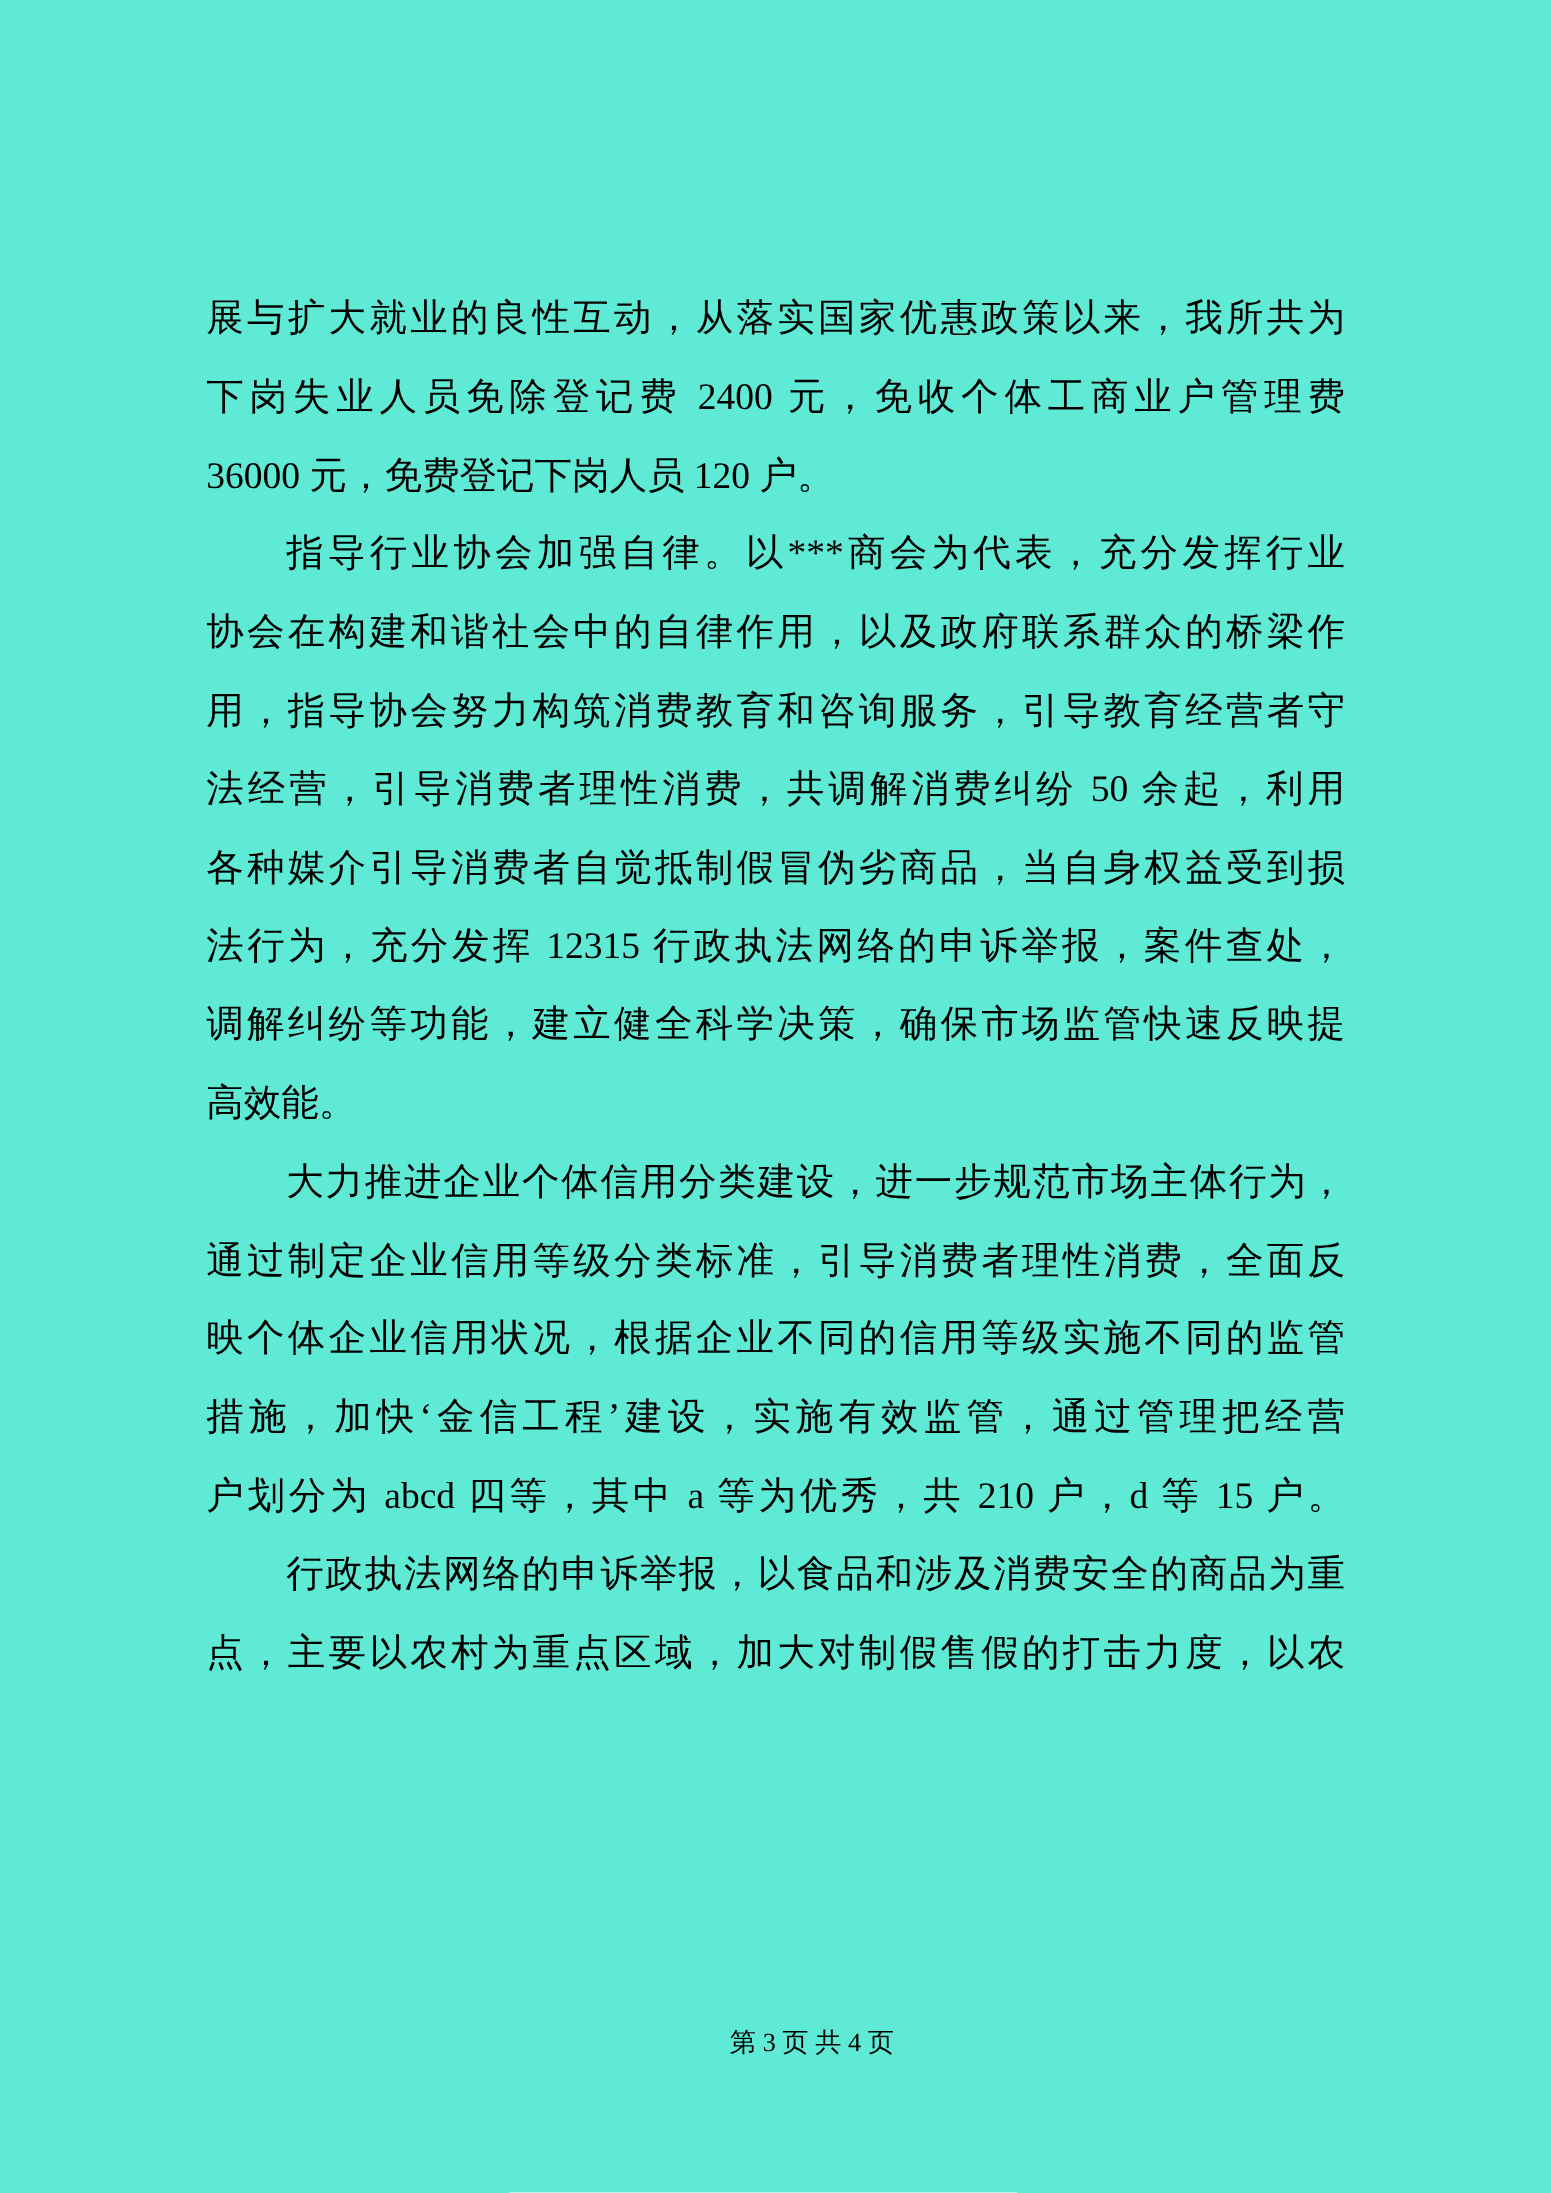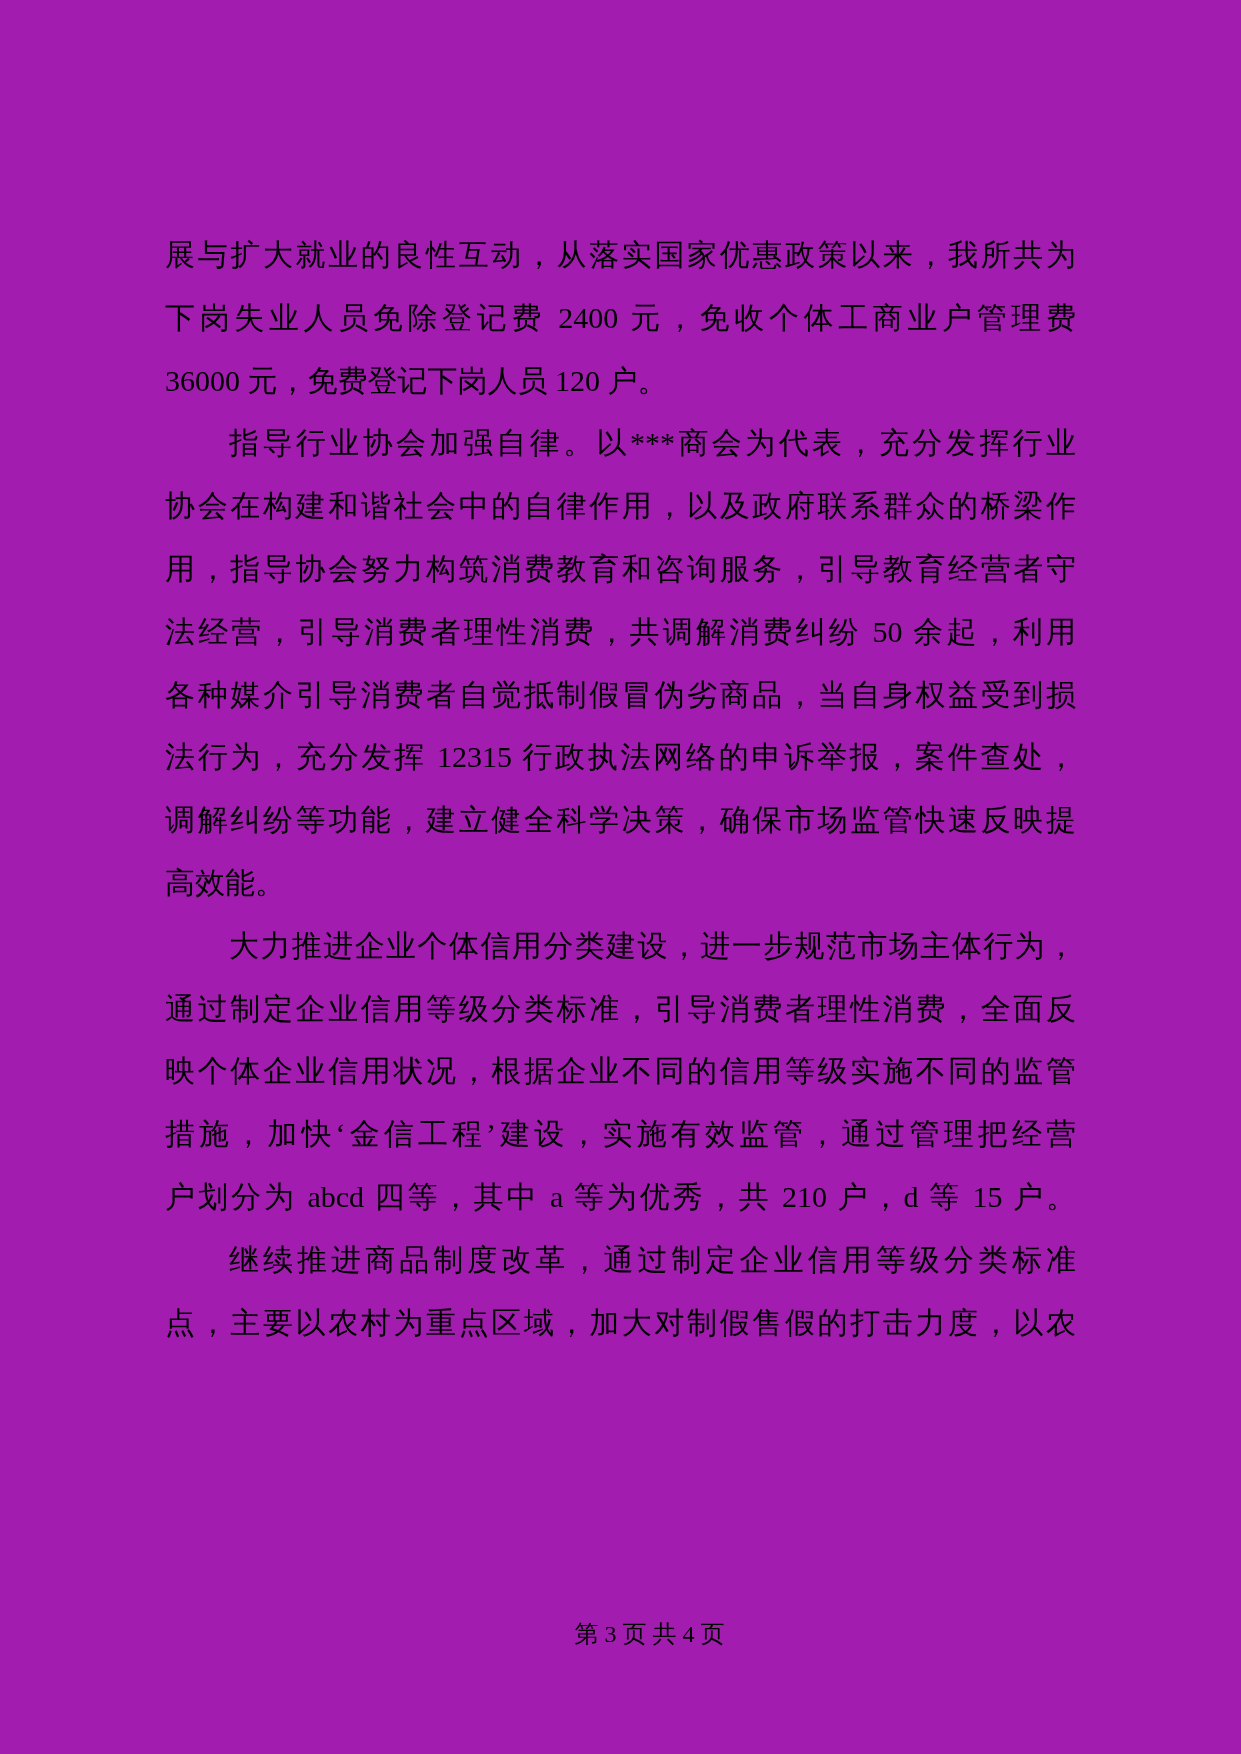--- a/index.html
+++ b/index.html
@@ -4,21 +4,21 @@
 <style>
   html, body {
     margin: 0;
     padding: 0;
     background: #ffffff;
   }
   .page {
     position: relative;
     width: 1241px;
     height: 1754px;
-    background: #a21caf;
+    background: #5eead4;
     overflow: hidden;
     font-family: "Liberation Serif", "DejaVu Serif", serif;
     color: #000000;
   }
   .doc-body {
     position: absolute;
     left: 165px;
     top: 224px;
     width: 911px;
     font-size: 30px;
@@ -44,21 +44,21 @@
     padding-left: 64px;
   }
   .footer {
     position: absolute;
     top: 1612px;
     left: 58px;   
     right: 0;
     height: 44px;
     line-height: 44px;
     text-align: center;
-    font-size: 24px;
+    font-size: 21px;
     color: #000000;
   }
 </style>
 </head>
 <body>
 
 <div class="page">
 
   <div class="doc-body">
     <div class="line fill">展与扩大就业的良性互动，从落实国家优惠政策以来，我所共为</div>
@@ -70,21 +70,21 @@
     <div class="line fill">法经营，引导消费者理性消费，共调解消费纠纷 50 余起，利用</div>
     <div class="line fill">各种媒介引导消费者自觉抵制假冒伪劣商品，当自身权益受到损</div>
     <div class="line fill">法行为，充分发挥 12315 行政执法网络的申诉举报，案件查处，</div>
     <div class="line fill">调解纠纷等功能，建立健全科学决策，确保市场监管快速反映提</div>
     <div class="line end">高效能。</div>
     <div class="line fill indent">大力推进企业个体信用分类建设，进一步规范市场主体行为，</div>
     <div class="line fill">通过制定企业信用等级分类标准，引导消费者理性消费，全面反</div>
     <div class="line fill">映个体企业信用状况，根据企业不同的信用等级实施不同的监管</div>
     <div class="line fill">措施，加快‘金信工程’建设，实施有效监管，通过管理把经营</div>
     <div class="line fill">户划分为 abcd 四等，其中 a 等为优秀，共 210 户，d 等 15 户。</div>
-    <div class="line fill indent">继续推进商品制度改革，通过制定企业信用等级分类标准</div>
+    <div class="line fill indent">行政执法网络的申诉举报，以食品和涉及消费安全的商品为重</div>
     <div class="line fill">点，主要以农村为重点区域，加大对制假售假的打击力度，以农</div>
   </div>
 
   <div class="footer">
     <span>第 3 页 共 4 页</span>
   </div>
 
 </div>
 
 </body></html>

